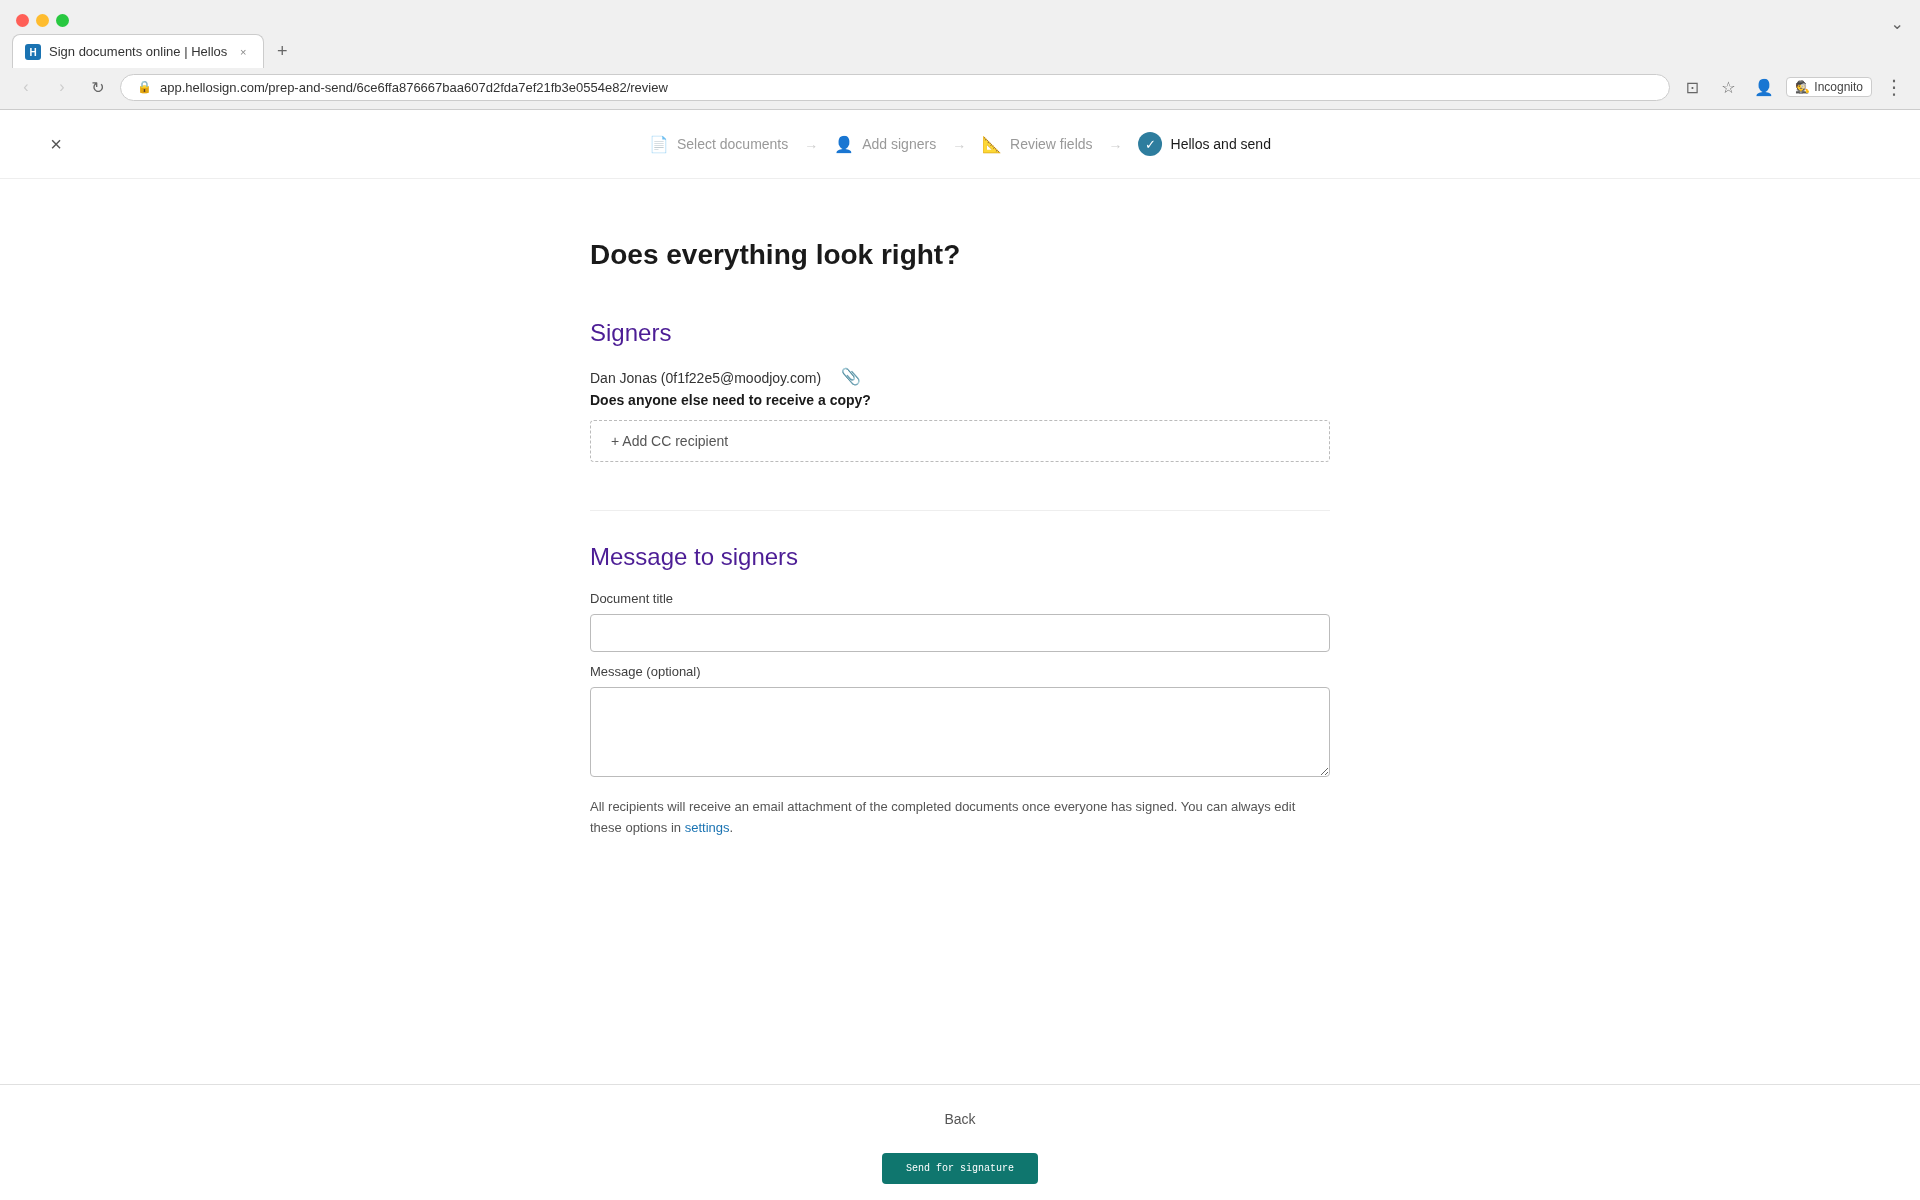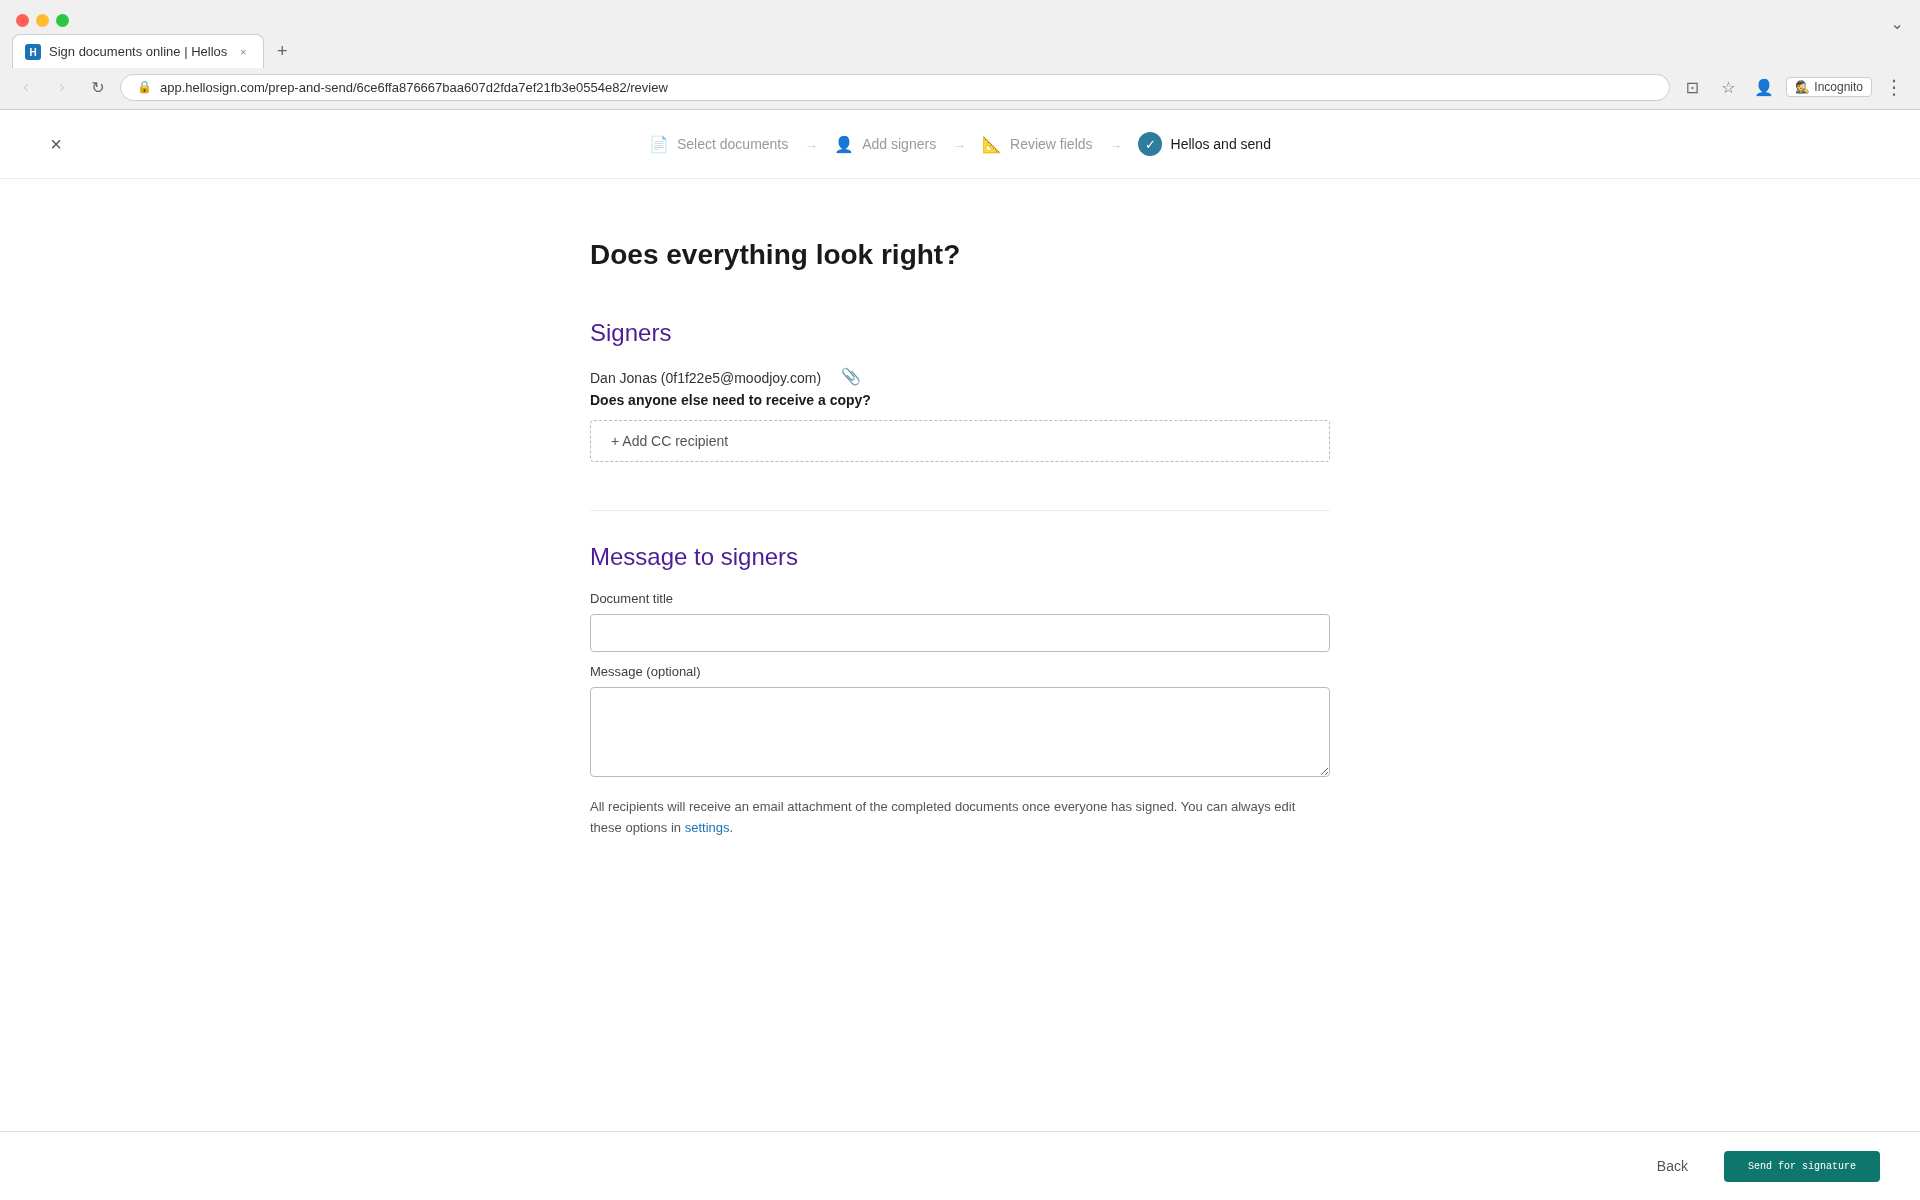--- a/index.html
+++ b/index.html
@@ -62,21 +62,21 @@
     .cc-add-text { font-size: 14px; color: #555; }
 
     .field-label { font-size: 13px; color: #404040; margin-bottom: 8px; }
     .text-input { width: 100%; border: 1px solid #bbb; border-radius: 4px; padding: 10px 14px; font-size: 14px; color: #333; outline: none; }
     .textarea-input { width: 100%; border: 1px solid #bbb; border-radius: 4px; padding: 10px 14px; font-size: 14px; color: #333; outline: none; resize: vertical; height: 90px; }
 
     .info-text { font-size: 13px; color: #555; line-height: 1.6; margin-top: 16px; }
     .info-text a { color: #1a73b2; text-decoration: none; }
 
     
-    .bottom-bar { position: fixed; bottom: 0; left: 0; right: 0; background: #fff; border-top: 1px solid #e0e0e0; padding: 16px 40px; display: flex; align-items: center; justify-content: flex-end; gap: 16px; width: 1920px; }
+    .bottom-bar { position: fixed; bottom: 0; left: 0; right: 0; background: #fff; border-top: 1px solid #e0e0e0; padding: 16px 40px; display: flex; align-items: center; justify-content: flex-end; gap: 16px; width: 1920px; flex-direction: column; }
     .btn-back { background: transparent; border: none; font-size: 14px; color: #555; cursor: pointer; padding: 10px 20px; border-radius: 4px; }
     .btn-send { background: #0f766e; border: none; font-size: 10px; color: #fff; cursor: pointer; padding: 10px 24px; border-radius: 4px; font-weight: 500; font-family: Liberation Mono, monospace; }
 
     .divider { border: none; border-top: 1px solid #eee; margin: 8px 0 32px; }
   </style>
 </head>
 <body>
 
 <div class="browser-chrome">
   <div class="traffic-lights">

